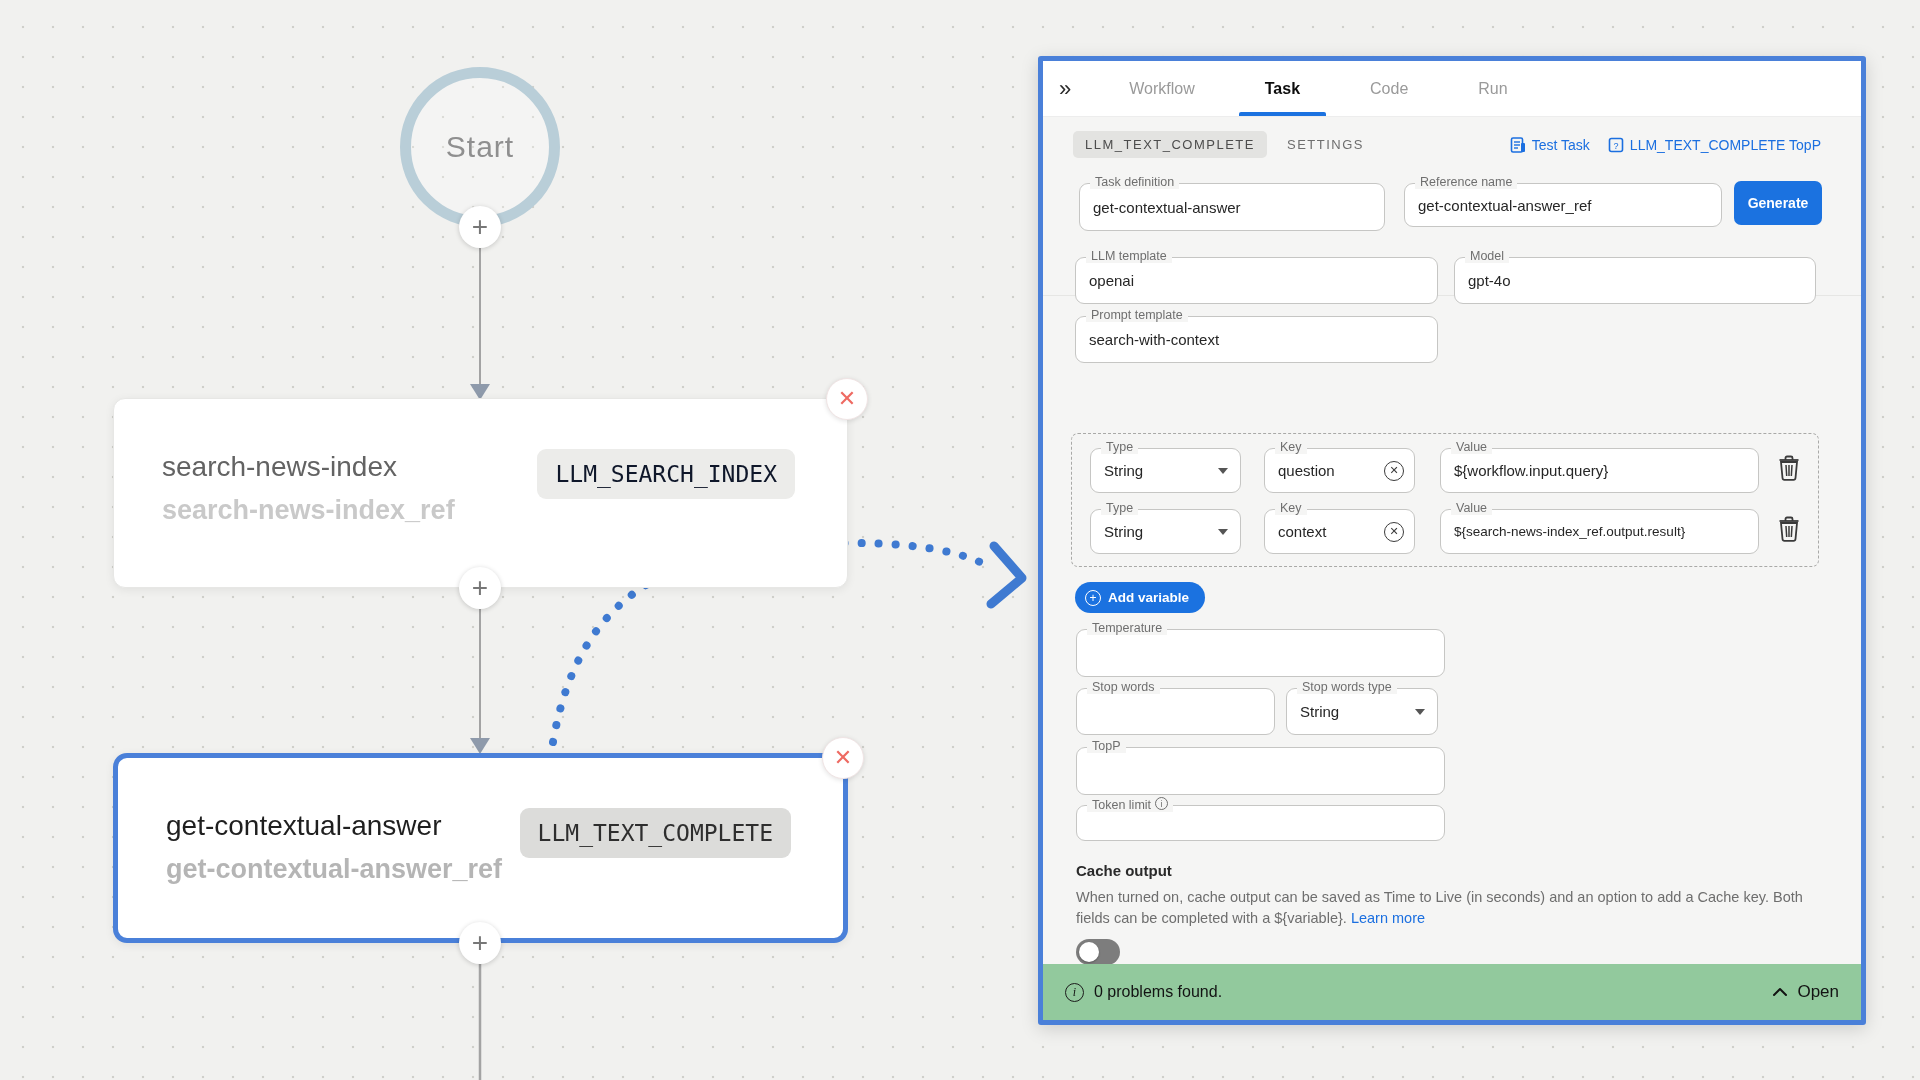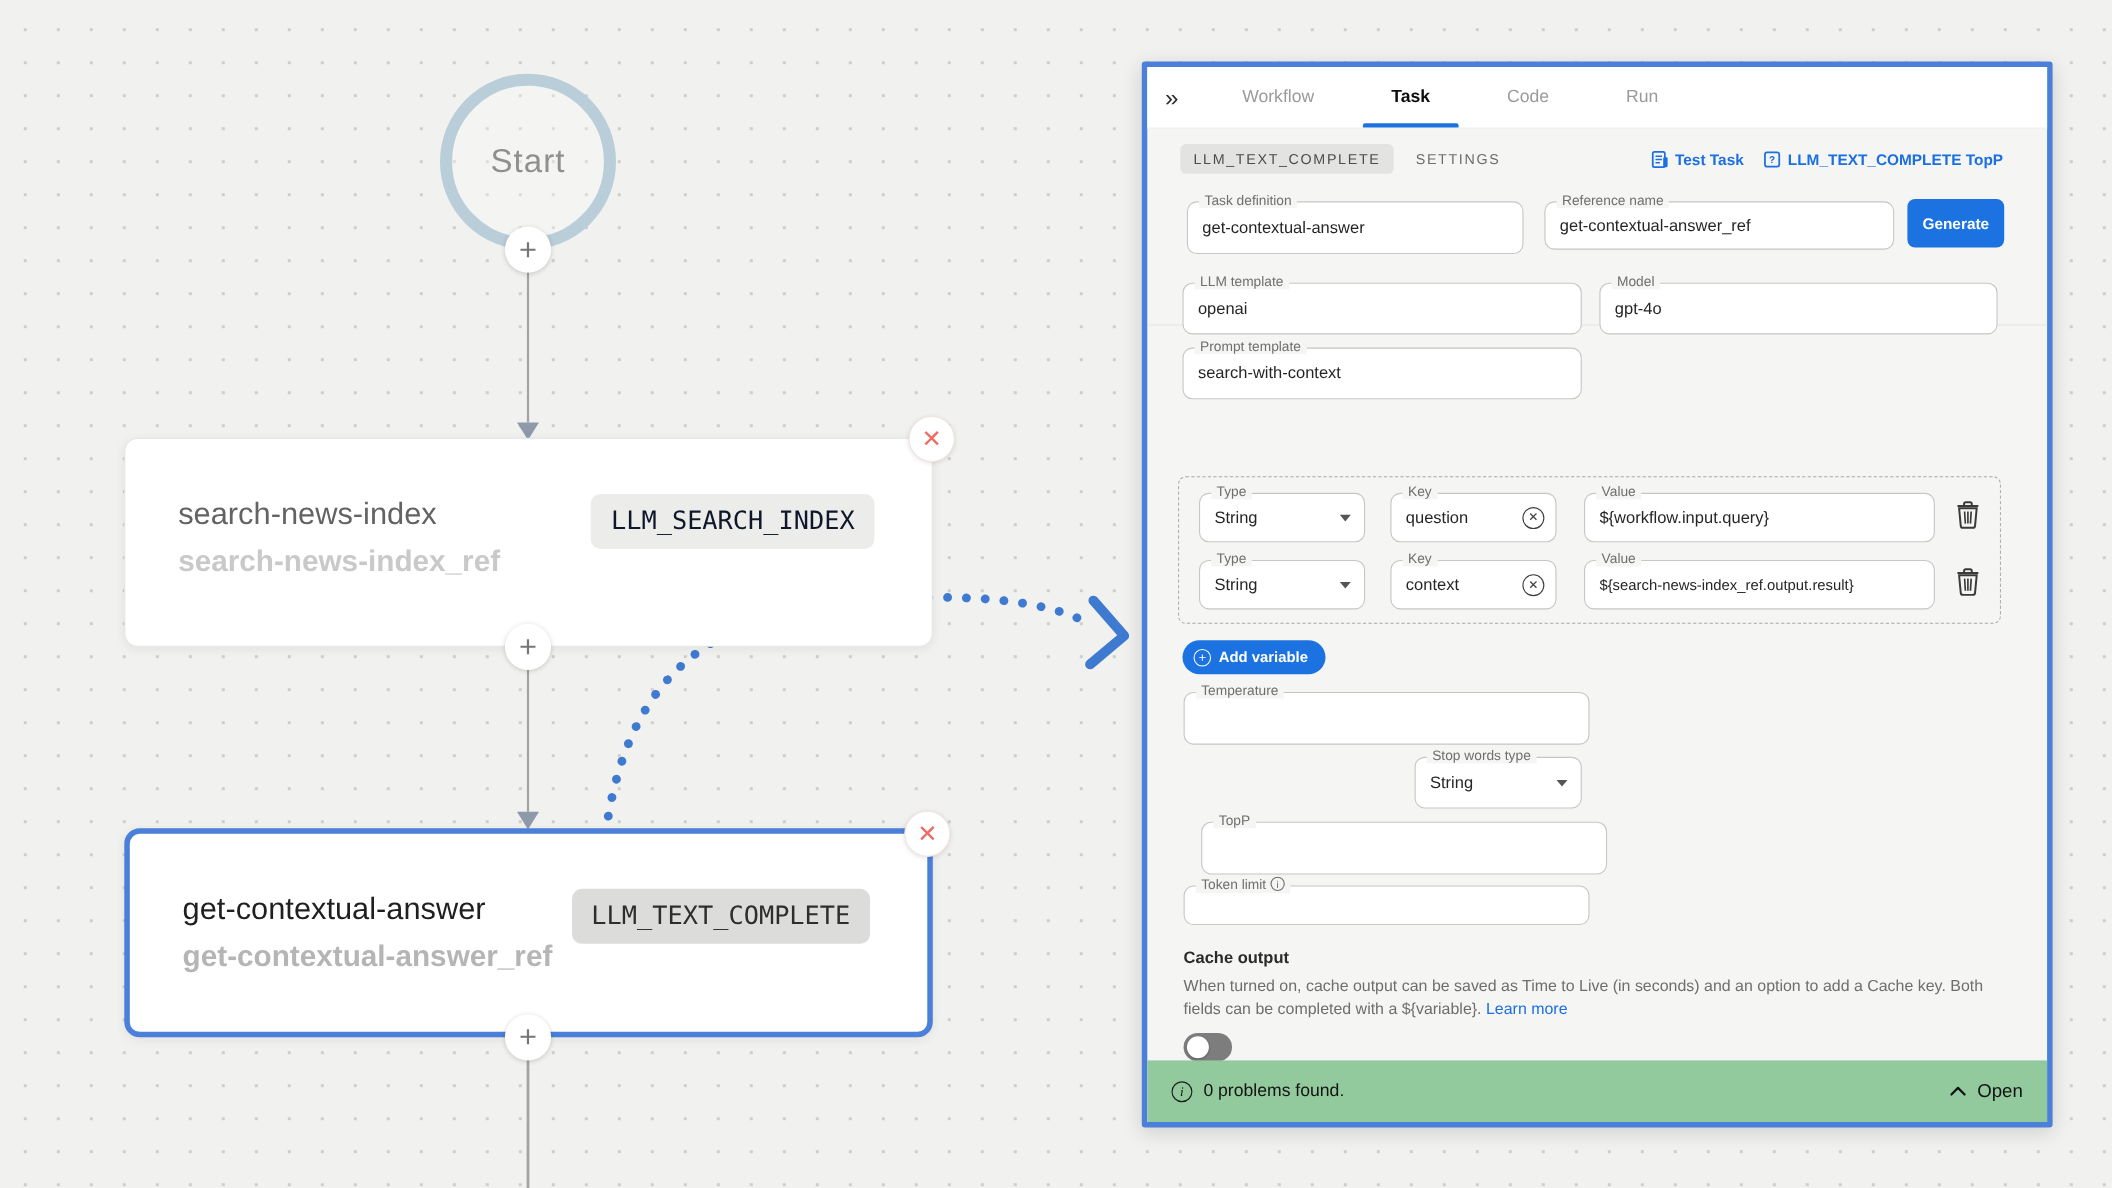--- a/index.html
+++ b/index.html
@@ -55,21 +55,21 @@
 
   .panel-body { position:relative; width:100%; height:856px; }
 
   .chip-row { position:absolute; left:30px; top:14px; right:40px; display:flex;
     align-items:center; }
   .type-chip { background:#e3e3e1; color:#4c4c4c; border-radius:5px;
     padding:6px 12px; font-size:13px; letter-spacing:1.5px; }
   .settings-tab { color:#6e6e6e; font-size:13px; letter-spacing:1.5px;
     margin-left:20px; cursor:pointer; }
   .header-links { margin-left:auto; display:flex; align-items:center; gap:18px; }
-  .blue-link { color:#1b6fe0; font-size:14px; font-weight:bold; display:flex;
+  .blue-link { color:#1b6fe0; font-size:14px; font-weight:normal; display:flex;
     align-items:center; gap:6px; cursor:pointer; text-decoration:none; }
   .link-ic { display:inline-flex; }
 
   .field { position:absolute; border:1px solid #c6c6c4; border-radius:9px;
     background:#fff; }
   .field > label { position:absolute; top:-9px; left:10px; background:#f5f5f4;
     padding:0 5px; font-size:12.5px; color:#6f6f6f; white-space:nowrap; }
   .field > input { width:100%; height:100%; border:none; outline:none;
     background:transparent; font-family:"Liberation Sans",sans-serif;
     font-size:15px; color:#262626; padding:0 13px; border-radius:9px; }
@@ -294,26 +294,30 @@
 
     <button class="add-var-btn">
       <span class="plus-circle-ic">+</span>
       <span>Add variable</span>
     </button>
 
     <div class="field" style="left:33px; top:512px; width:369px; height:48px;">
       <label>Temperature</label>
       <input style="">
     </div>
+    <div class="field" style="left:33px; top:571px; width:199px; height:47px;">
+      <label>Stop words</label>
+      <input style="">
+    </div>
     <div class="field" style="left:243px; top:571px; width:152px; height:47px;">
       <label>Stop words type</label>
       <input style="padding-right: 30px;" value="String">
       <span class="select-arrow"></span>
     </div>
-    <div class="field" style="left:49px; top:630px; width:369px; height:48px;">
+    <div class="field" style="left:33px; top:630px; width:369px; height:48px;">
       <label>TopP</label>
       <input style="">
     </div>
     <div class="field" style="left:33px; top:688px; width:369px; height:36px;">
       <label><span>Token limit</span><span class="info-ic">i</span></label>
       <input style="">
     </div>
 
     <div class="cache-title">Cache output</div>
     <div class="cache-desc">

